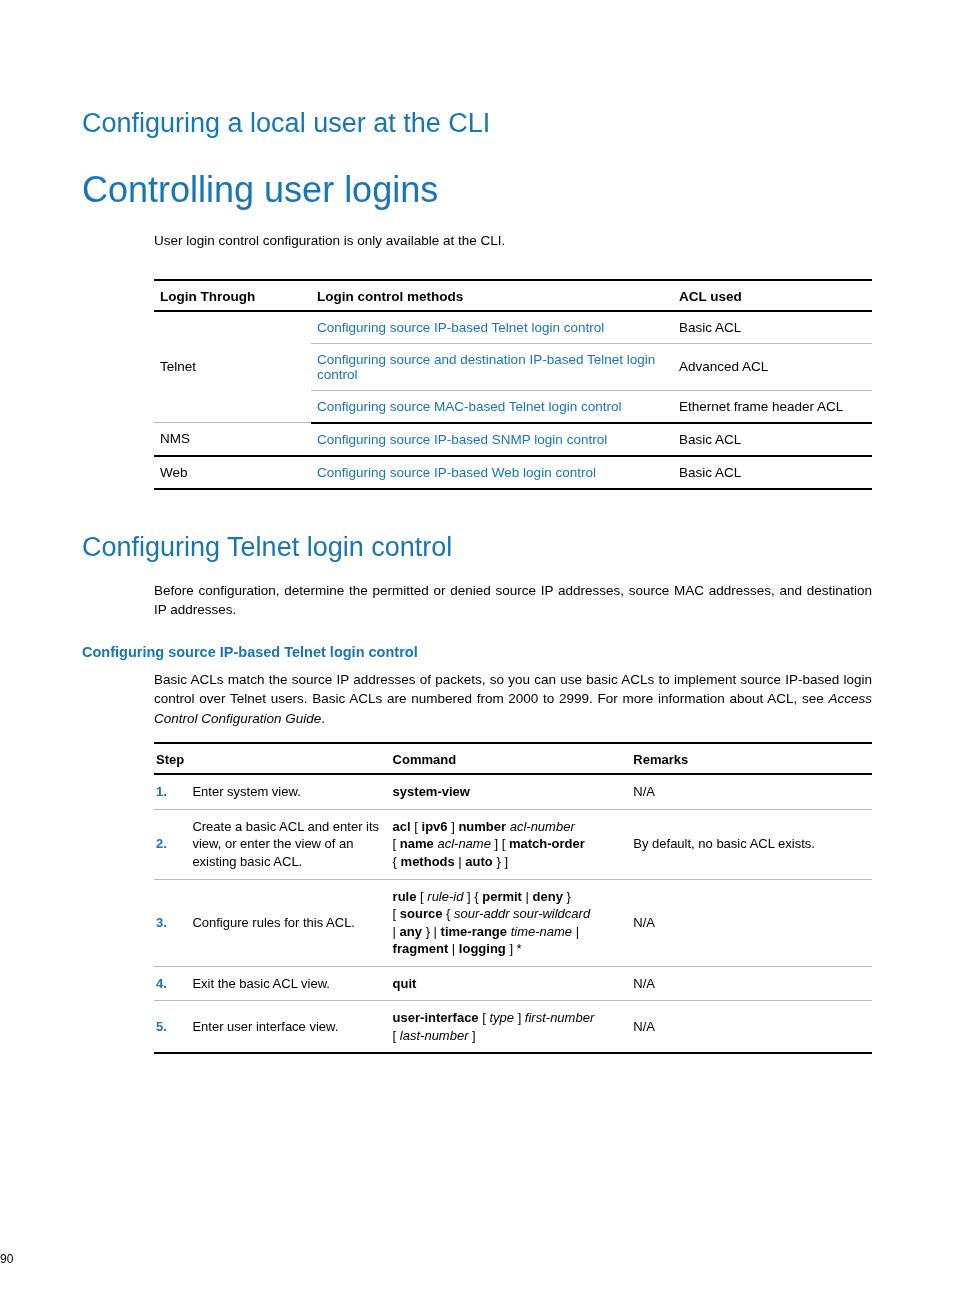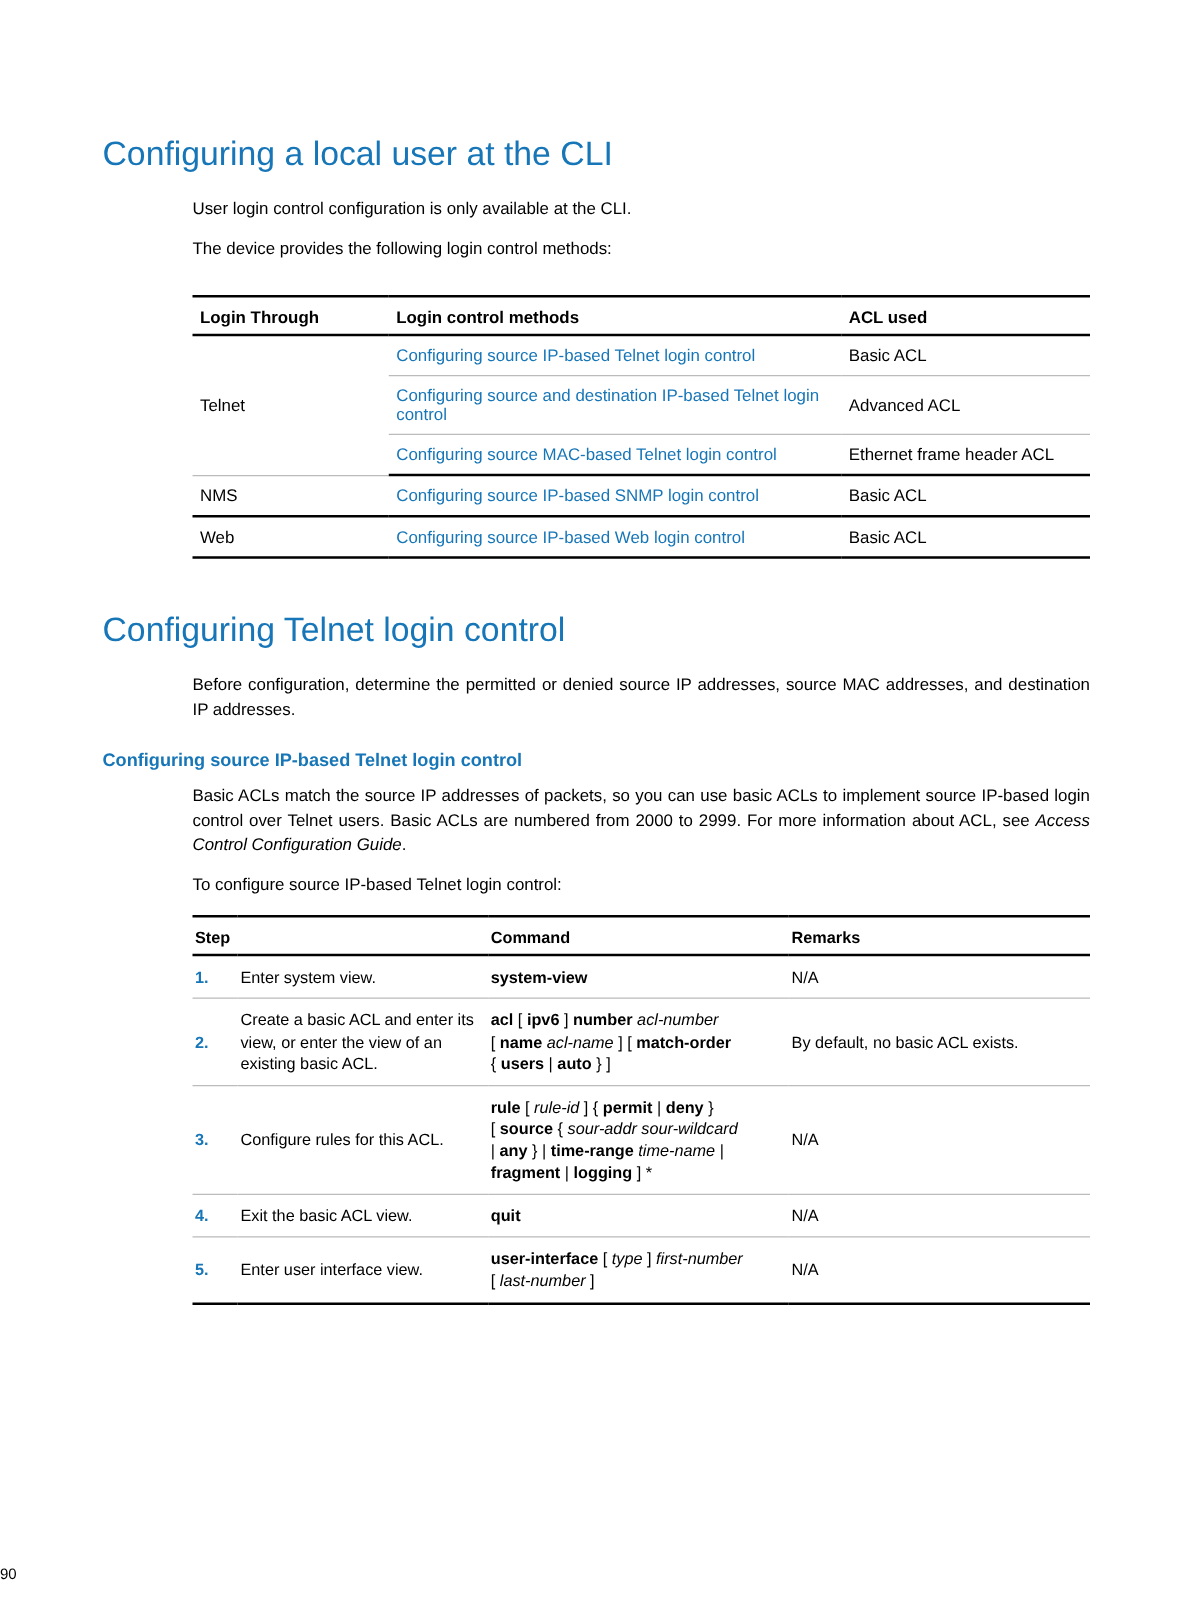--- a/index.html
+++ b/index.html
@@ -107,23 +107,23 @@
     font-size: 12px;
   }
 </style>
 </head>
 <body>
 
 <div class="page">
 
   <div class="h2">Configuring a local user at the CLI</div>
 
+  <div class="h1">Controlling user logins</div>
   <div class="body-indent">
     <p class="body">User login control configuration is only available at the CLI.</p>
-    <p class="body">The device provides the following login control methods:</p>
 
     <table class="t1">
       <thead>
         <tr>
           <th style="width:145px">Login Through</th>
           <th style="width:350px">Login control methods</th>
           <th>ACL used</th>
         </tr>
       </thead>
       <tbody id="t1body">
@@ -157,41 +157,40 @@
   <div class="h2" style="margin-top:42px">Configuring Telnet login control</div>
   <div class="body-indent">
     <p class="body justify">Before configuration, determine the permitted or denied source IP addresses, source MAC addresses, and destination IP addresses.</p>
   </div>
 
   <div class="h4">Configuring source IP-based Telnet login control</div>
   <div class="body-indent">
     <p class="body justify">
       <span>Basic ACLs match the source IP addresses of packets, so you can use basic ACLs to implement source IP-based login control over Telnet users. Basic ACLs are numbered from 2000 to 2999. For more information about ACL, see </span><em class="ref">Access Control Configuration Guide</em><span>.</span>
     </p>
-    <p class="body">To configure source IP-based Telnet login control:</p>
 
     <table class="t2">
       <thead>
         <tr>
           <th colspan="2">Step</th>
           <th style="width:230px">Command</th>
           <th style="width:230px">Remarks</th>
         </tr>
       </thead>
       <tbody id="t2body">
           <tr>
             <td class="stepnum">1.</td>
             <td style="width: 190px;">Enter system view.</td>
             <td><span class="cmd-b">system-view</span></td>
             <td>N/A</td>
           </tr>
           <tr>
             <td class="stepnum">2.</td>
             <td style="width: 190px;">Create a basic ACL and enter its view, or enter the view of an existing basic ACL.</td>
-            <td><span class="cmd-b">acl</span> [ <span class="cmd-b">ipv6</span> ] <span class="cmd-b">number</span> <span class="cmd-i">acl-number</span><br>[ <span class="cmd-b">name</span> <span class="cmd-i">acl-name</span> ] [ <span class="cmd-b">match-order</span><br>{ <span class="cmd-b">users</span> | <span class="cmd-b">auto</span> } ]</td>
+            <td><span class="cmd-b">acl</span> [ <span class="cmd-b">ipv6</span> ] <span class="cmd-b">number</span> <span class="cmd-i">acl-number</span><br>[ <span class="cmd-b">name</span> <span class="cmd-i">acl-name</span> ] [ <span class="cmd-b">match-order</span><br>{ <span class="cmd-b">methods</span> | <span class="cmd-b">auto</span> } ]</td>
             <td>By default, no basic ACL exists.</td>
           </tr>
           <tr>
             <td class="stepnum">3.</td>
             <td style="width: 190px;">Configure rules for this ACL.</td>
             <td><span class="cmd-b">rule</span> [ <span class="cmd-i">rule-id</span> ] { <span class="cmd-b">permit</span> | <span class="cmd-b">deny</span> }<br>[ <span class="cmd-b">source</span> { <span class="cmd-i">sour-addr sour-wildcard</span><br> | <span class="cmd-b">any</span> } | <span class="cmd-b">time-range</span> <span class="cmd-i">time-name</span> |<br><span class="cmd-b">fragment</span> | <span class="cmd-b">logging</span> ] *</td>
             <td>N/A</td>
           </tr>
           <tr>
             <td class="stepnum">4.</td>

